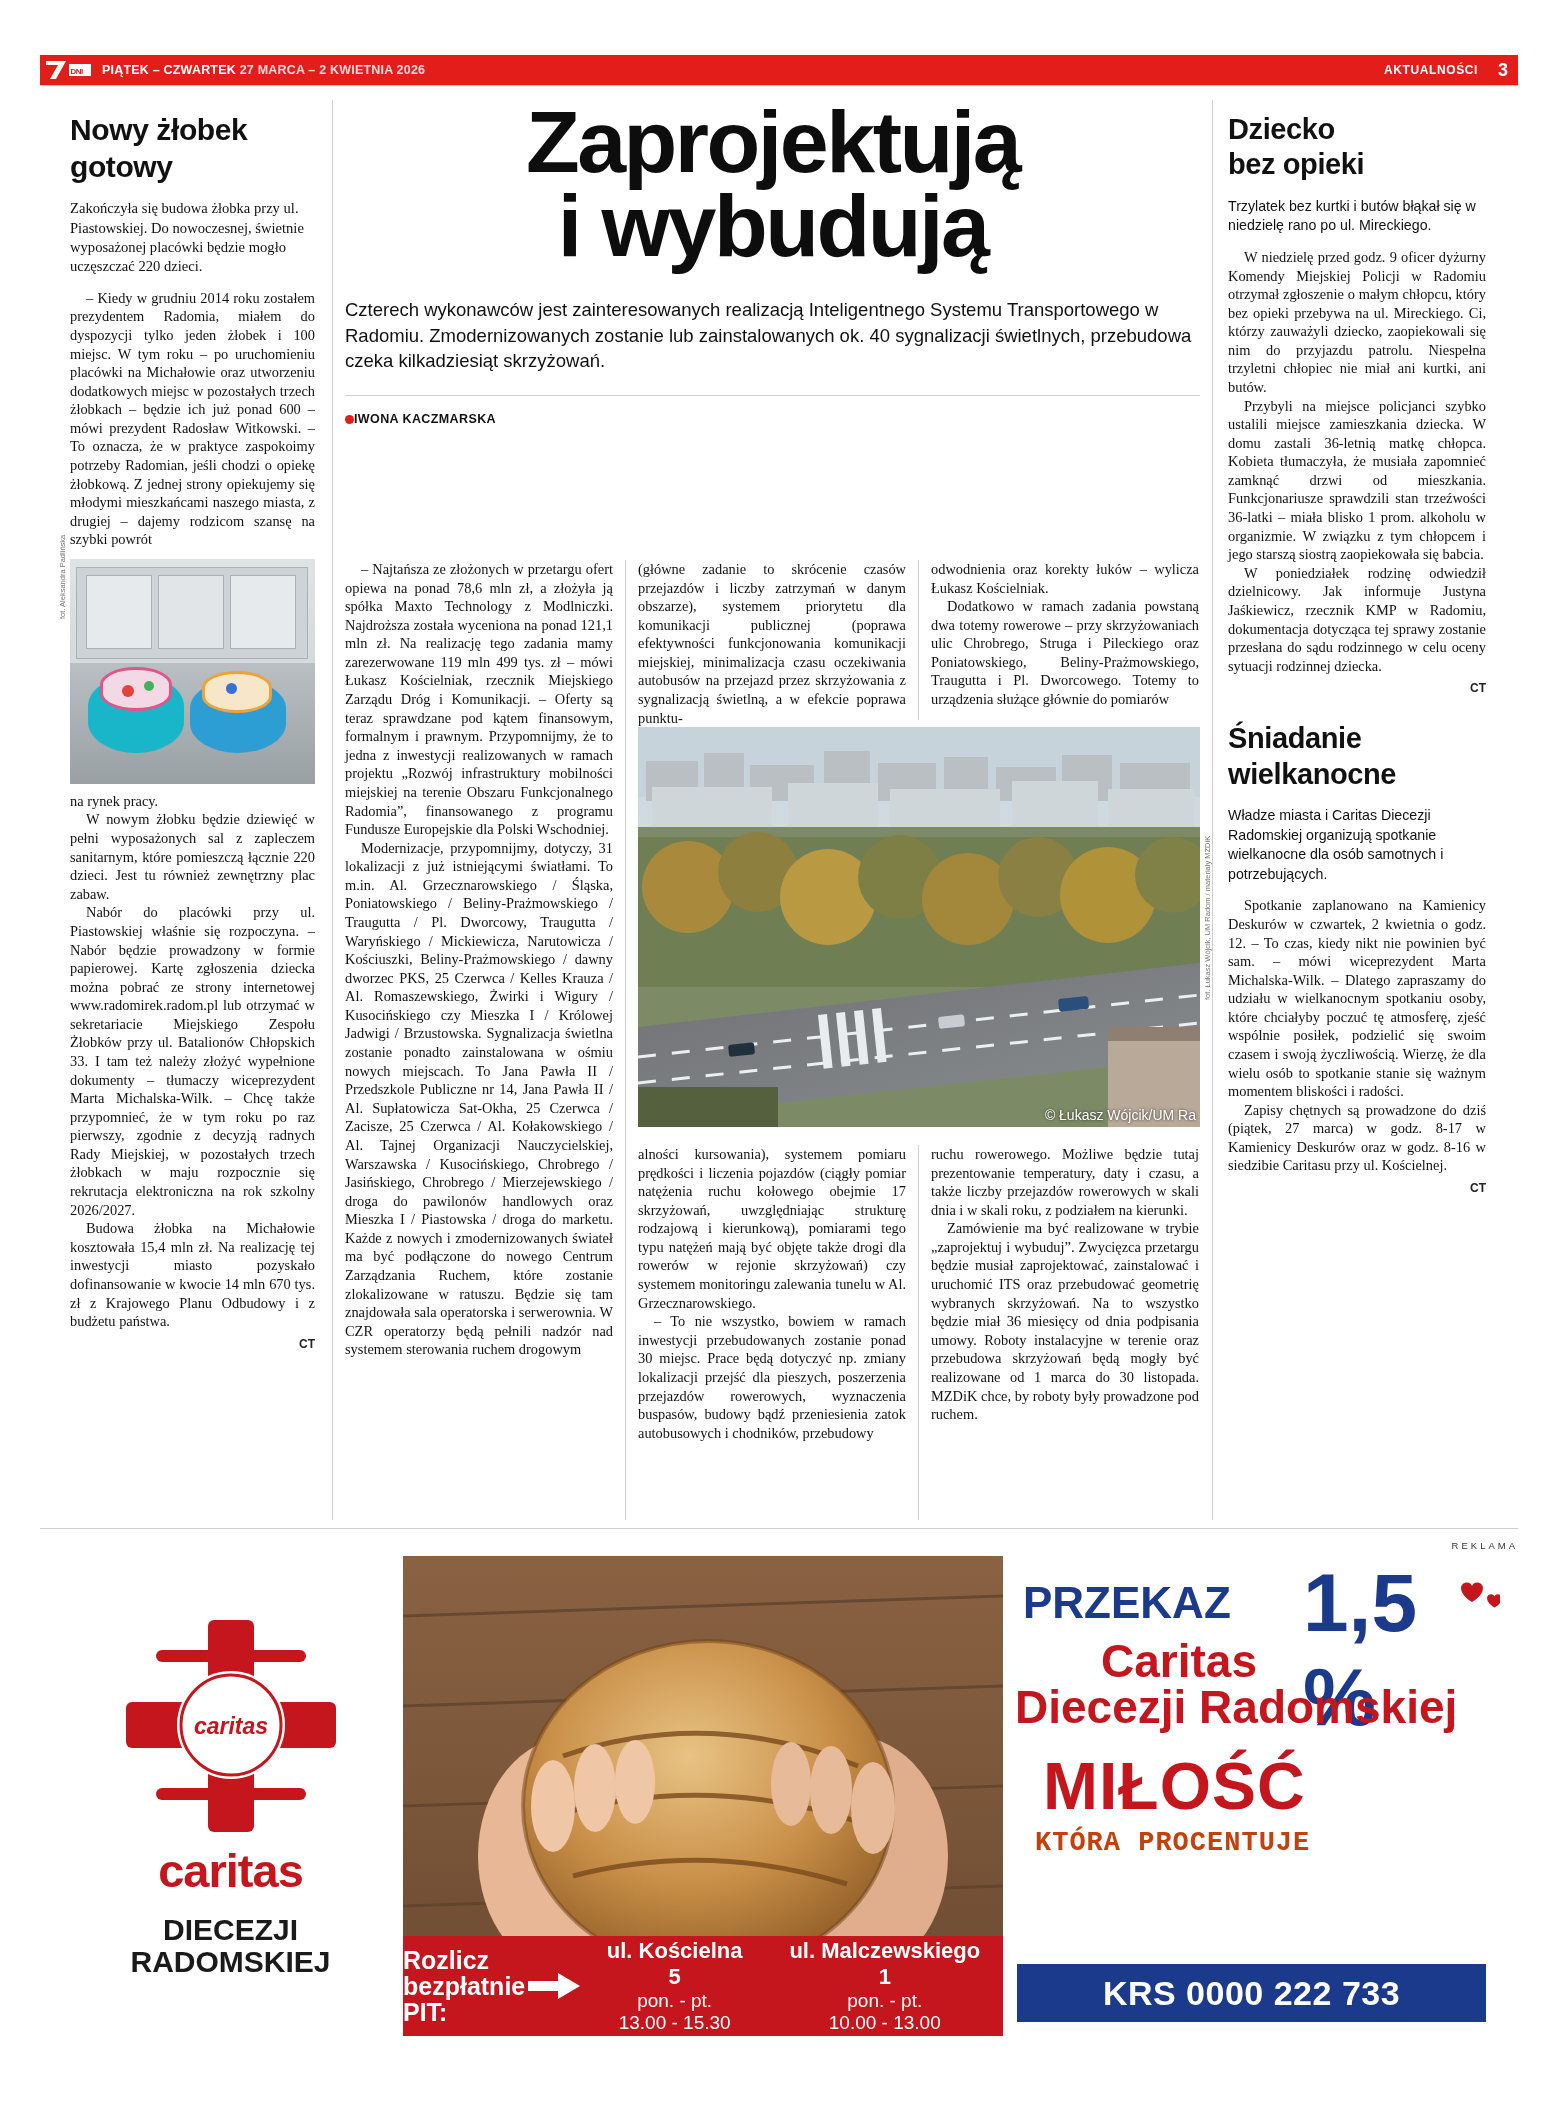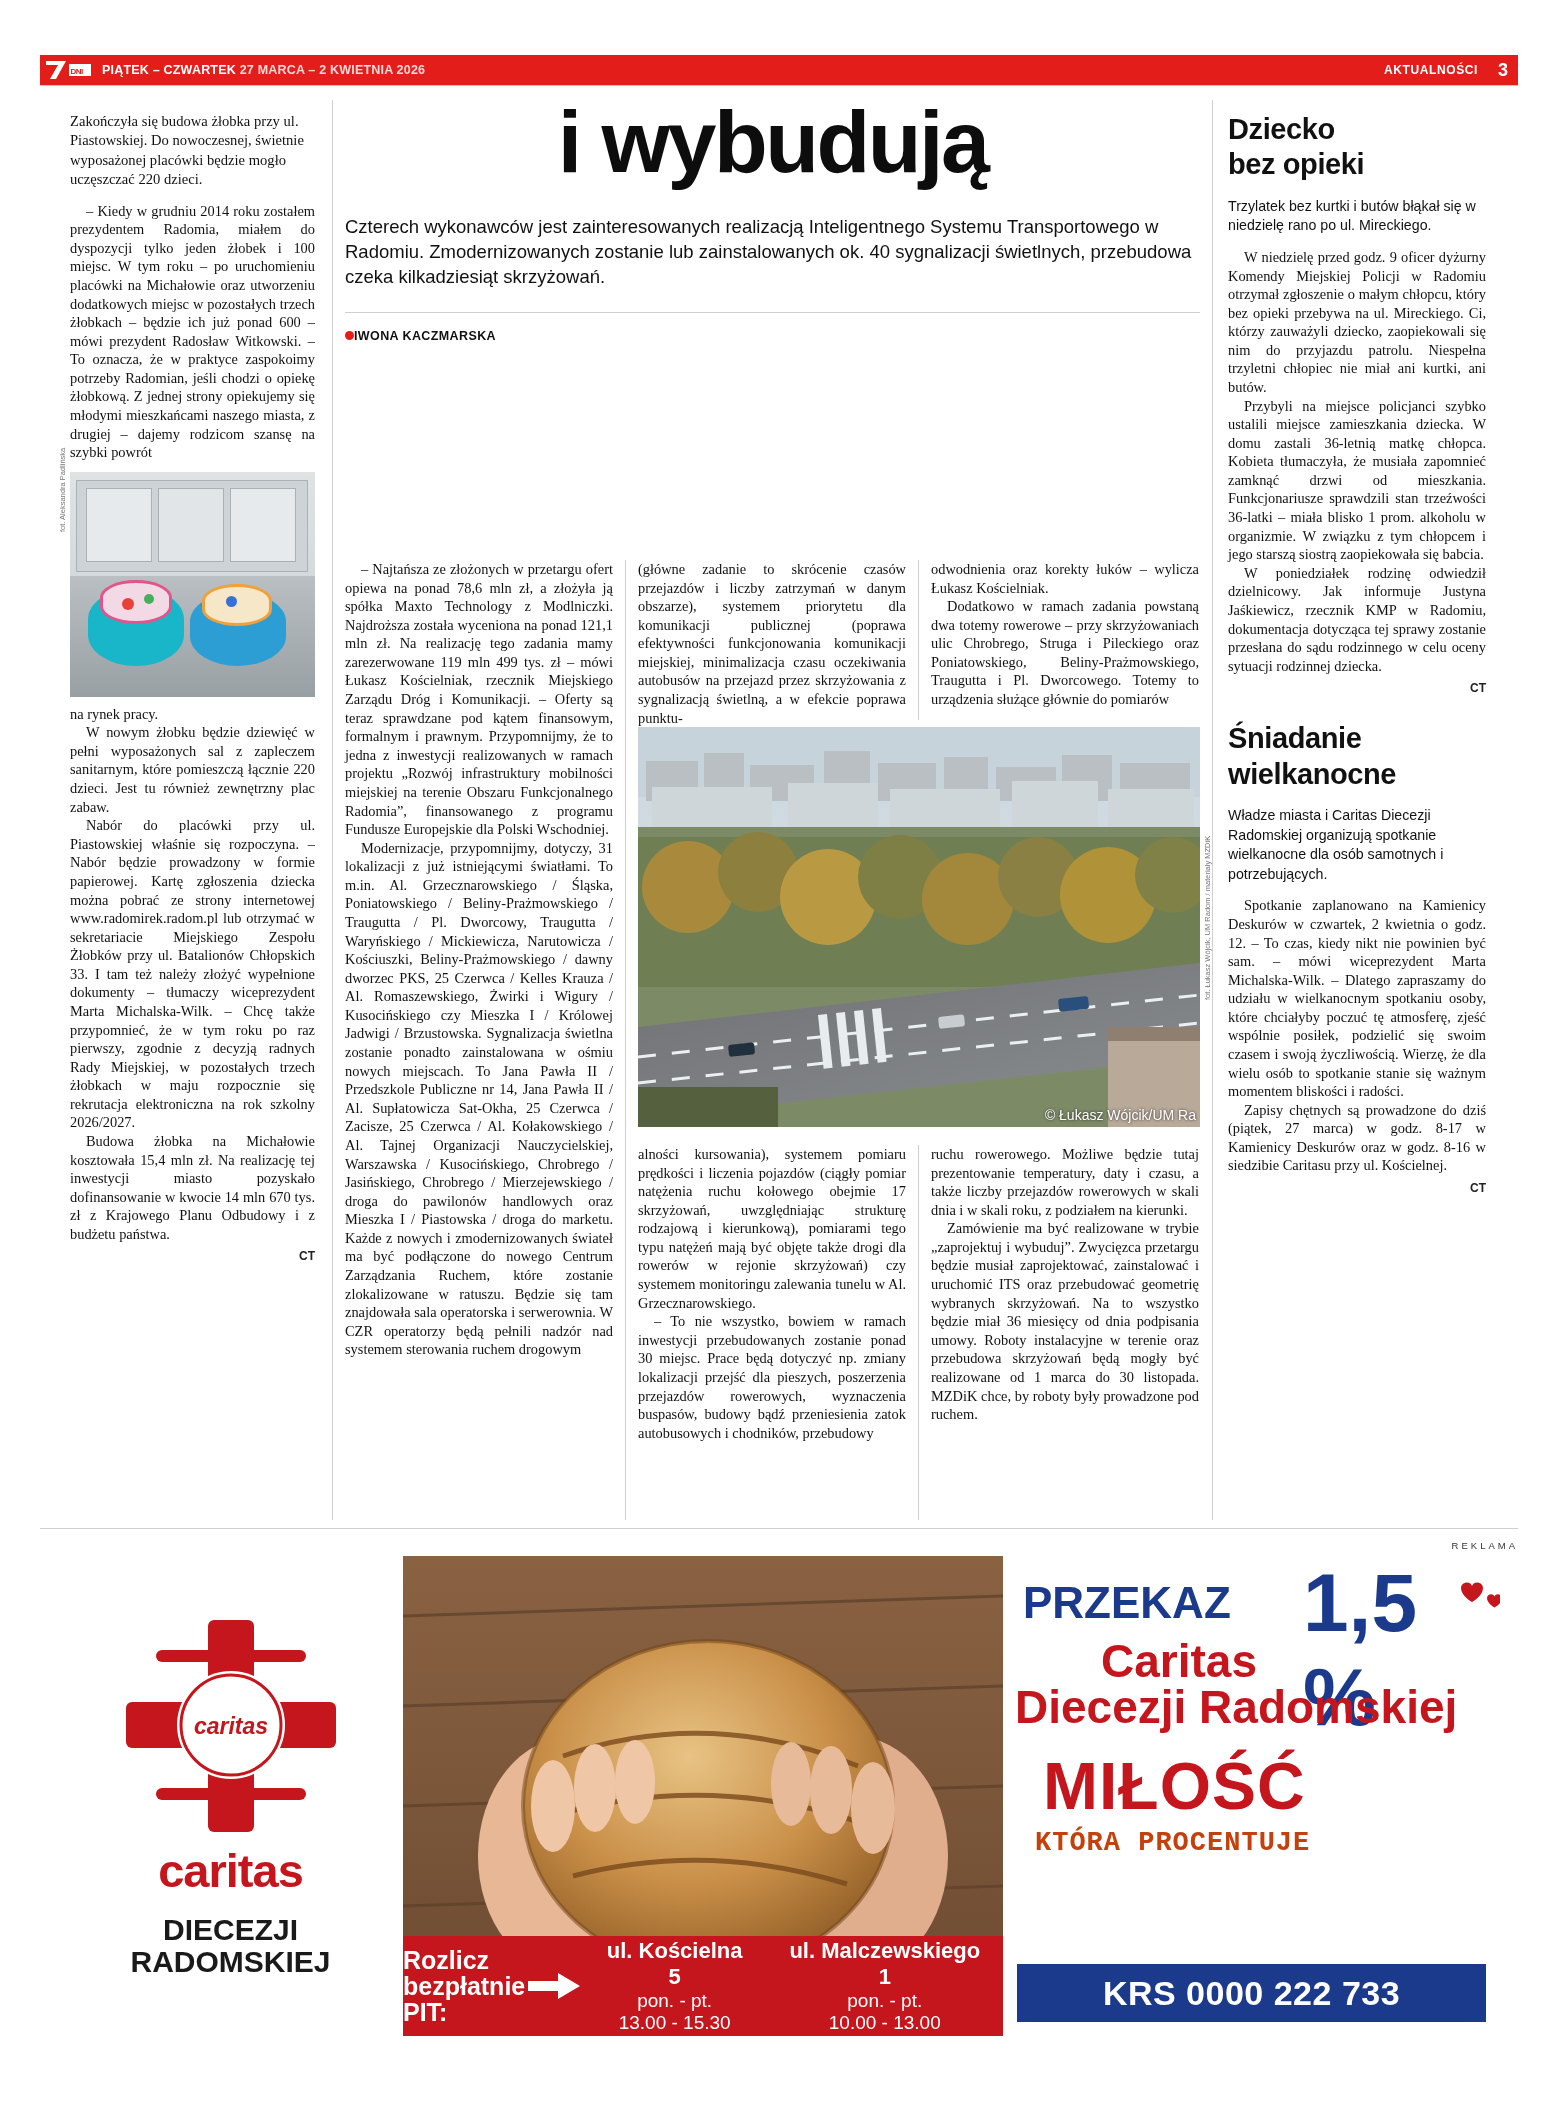--- a/index.html
+++ b/index.html
@@ -285,20 +285,24 @@
   <div class="headrule"></div>
 
   <div class="col-rule" style="left:332px;top:100px;height:1420px;"></div>
   <div class="col-rule" style="left:1212px;top:100px;height:1420px;"></div>
   <div class="col-rule" style="left:625px;top:560px;height:960px;"></div>
   <div class="col-rule" style="left:918px;top:560px;height:160px;"></div>
   <div class="col-rule" style="left:918px;top:1145px;height:375px;"></div>
   <div class="col-rule" style="left:40px;top:1528px;width:1478px;height:1px;"></div>
 
   <div class="left">
+    <h2 class="head">
+      <span>Nowy żłobek</span><br>
+      <span>gotowy</span>
+    </h2>
     <p class="intro">Zakończyła się budowa żłobka przy ul. Piastowskiej. Do nowoczesnej, świetnie wyposażonej placówki będzie mogło uczęszczać 220 dzieci.</p>
     <p class="body ind">– Kiedy w grudniu 2014 roku zostałem prezydentem Radomia, miałem do dyspozycji tylko jeden żłobek i 100 miejsc. W tym roku – po uruchomieniu placówki na Michałowie oraz utworzeniu dodatkowych miejsc w pozostałych trzech żłobkach – będzie ich już ponad 600 – mówi prezydent Radosław Witkowski. – To oznacza, że w praktyce zaspokoimy potrzeby Radomian, jeśli chodzi o opiekę żłobkową. Z jednej strony opiekujemy się młodymi mieszkańcami naszego miasta, z drugiej – dajemy rodzicom szansę na szybki powrót</p>
 
     <div class="photo-wrap">
       <div class="photo">
         <div class="crib">
           <div class="shelf" style="left:6px;top:8px;width:232px;height:92px;background:#cdd3d6;"></div>
           <div class="shelf" style="left:16px;top:16px;width:66px;height:74px;background:#e7eaec;"></div>
           <div class="shelf" style="left:88px;top:16px;width:66px;height:74px;background:#e1e5e7;"></div>
           <div class="shelf" style="left:160px;top:16px;width:66px;height:74px;background:#e7eaec;"></div>
@@ -317,20 +321,21 @@
 
     <p class="body">na rynek pracy.</p>
     <p class="body ind">W nowym żłobku będzie dziewięć w pełni wyposażonych sal z zapleczem sanitarnym, które pomieszczą łącznie 220 dzieci. Jest tu również zewnętrzny plac zabaw.</p>
     <p class="body ind">Nabór do placówki przy ul. Piastowskiej właśnie się rozpoczyna. – Nabór będzie prowadzony w formie papierowej. Kartę zgłoszenia dziecka można pobrać ze strony internetowej www.radomirek.radom.pl lub otrzymać w sekretariacie Miejskiego Zespołu Żłobków przy ul. Batalionów Chłopskich 33. I tam też należy złożyć wypełnione dokumenty – tłumaczy wiceprezydent Marta Michalska-Wilk. – Chcę także przypomnieć, że w tym roku po raz pierwszy, zgodnie z decyzją radnych Rady Miejskiej, w pozostałych trzech żłobkach w maju rozpocznie się rekrutacja elektroniczna na rok szkolny 2026/2027.</p>
     <p class="body ind">Budowa żłobka na Michałowie kosztowała 15,4 mln zł. Na realizację tej inwestycji miasto pozyskało dofinansowanie w kwocie 14 mln 670 tys. zł z Krajowego Planu Odbudowy i z budżetu państwa.</p>
     <div class="sig">CT</div>
   </div>
 
   <div class="center">
     <h1 class="bigtitle" style="text-align:center;">
+      <span>Zaprojektują</span>
       <span class="l2">i wybudują</span>
     </h1>
     <div class="deck">Czterech wykonawców jest zainteresowanych realizacją Inteligentnego Systemu Transportowego w Radomiu. Zmodernizowanych zostanie lub zainstalowanych ok. 40 sygnalizacji świetlnych, przebudowa czeka kilkadziesiąt skrzyżowań.</div>
     <div class="byline">
       <span class="dot"></span>
       <span>IWONA KACZMARSKA</span>
     </div>
   </div>
 
   <div class="cols3">

